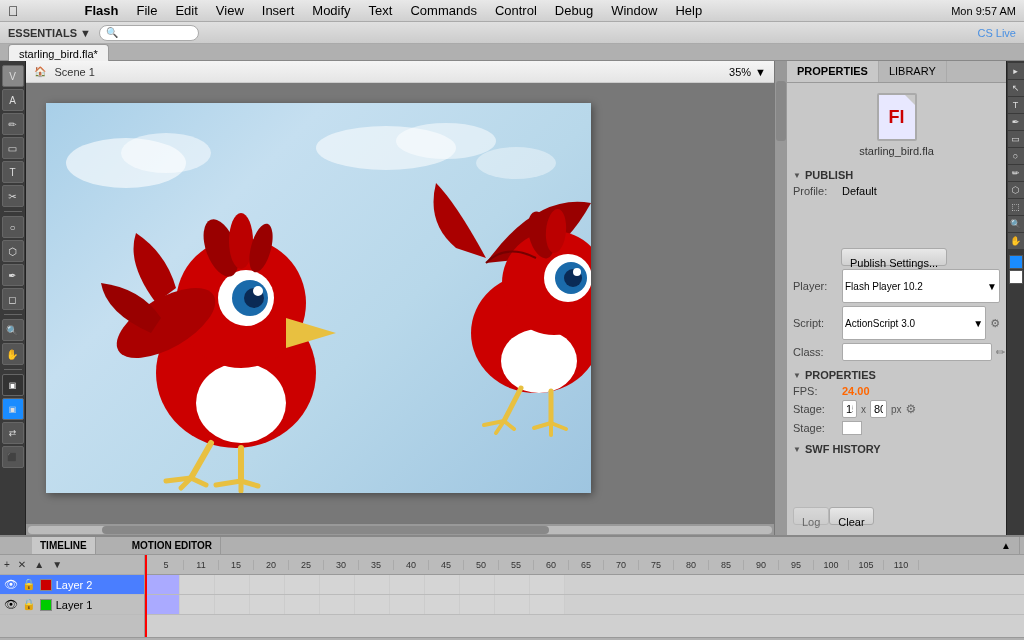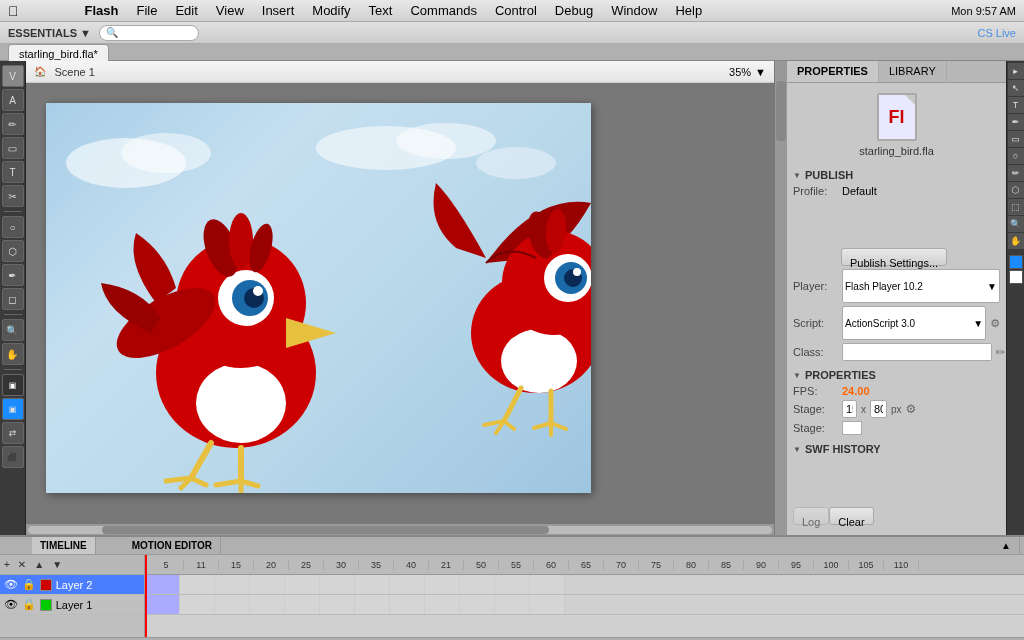--- a/index.html
+++ b/index.html
@@ -533,21 +533,21 @@
     <div id="frames-area">
       <div id="frame-numbers">
         <div class="frame-num">5</div>
         <div class="frame-num">11</div>
         <div class="frame-num">15</div>
         <div class="frame-num">20</div>
         <div class="frame-num">25</div>
         <div class="frame-num">30</div>
         <div class="frame-num">35</div>
         <div class="frame-num">40</div>
-        <div class="frame-num">21</div>
+        <div class="frame-num">45</div>
         <div class="frame-num">50</div>
         <div class="frame-num">55</div>
         <div class="frame-num">60</div>
         <div class="frame-num">65</div>
         <div class="frame-num">70</div>
         <div class="frame-num">75</div>
         <div class="frame-num">80</div>
         <div class="frame-num">85</div>
         <div class="frame-num">90</div>
         <div class="frame-num">95</div>

